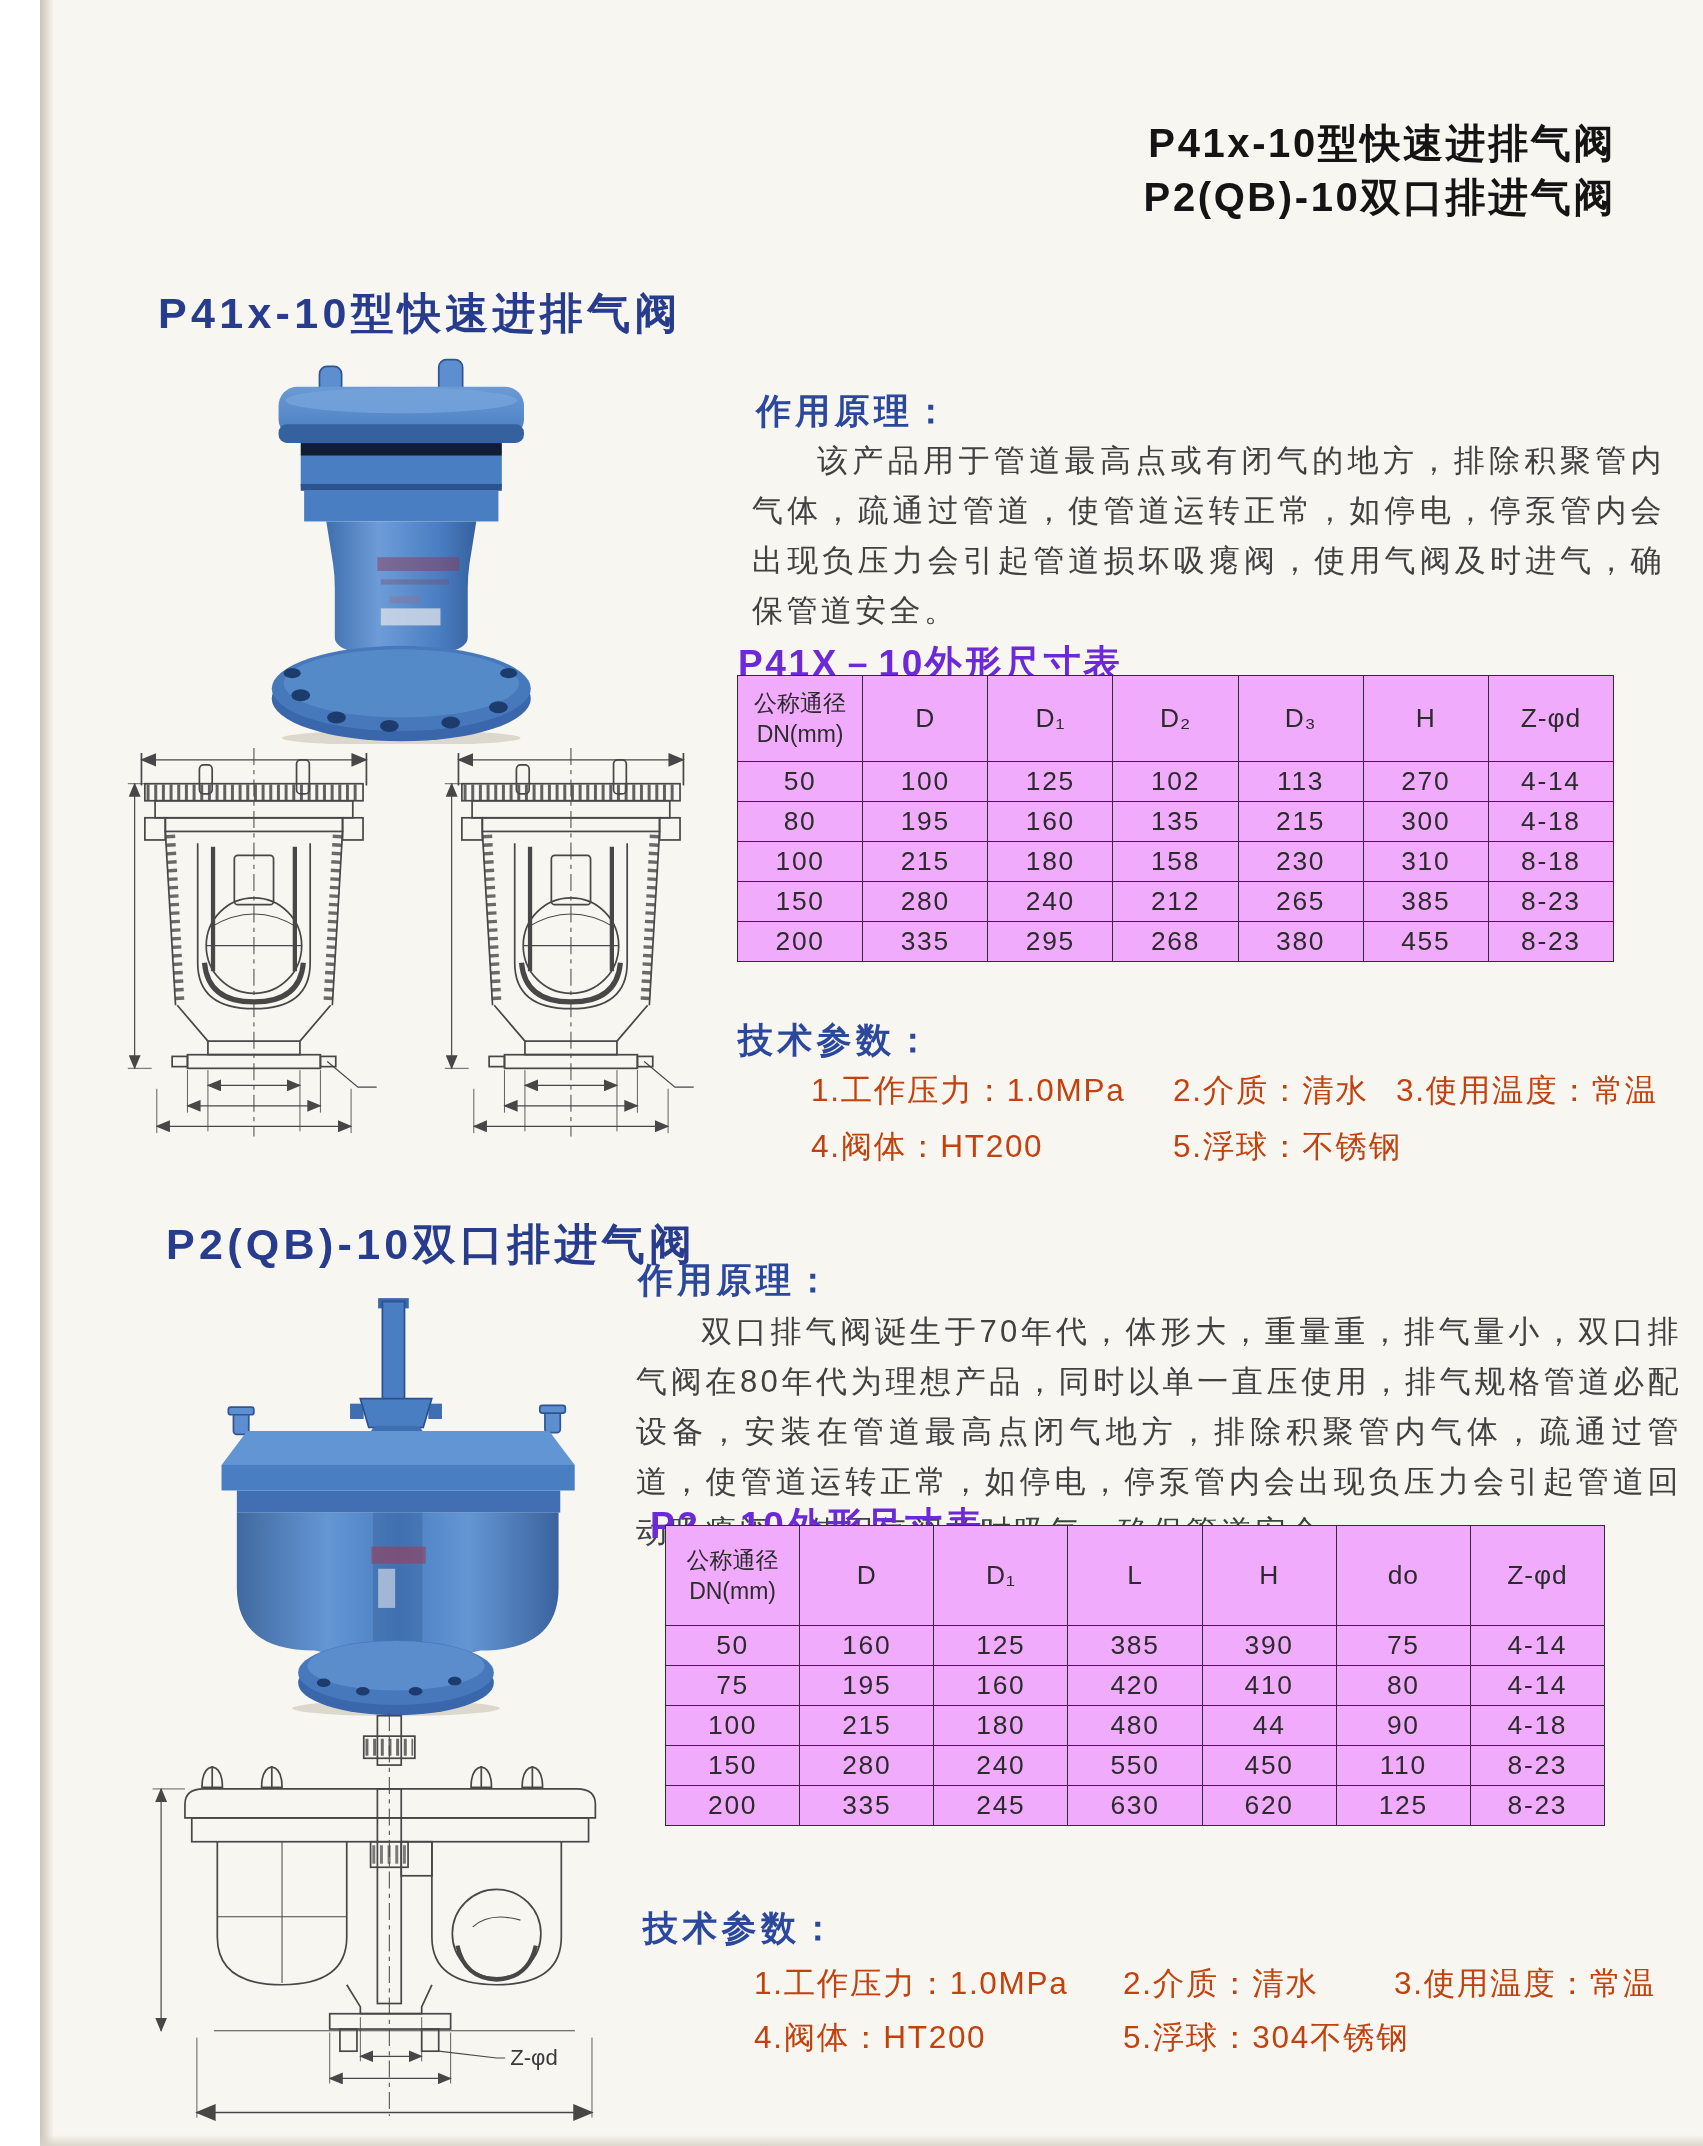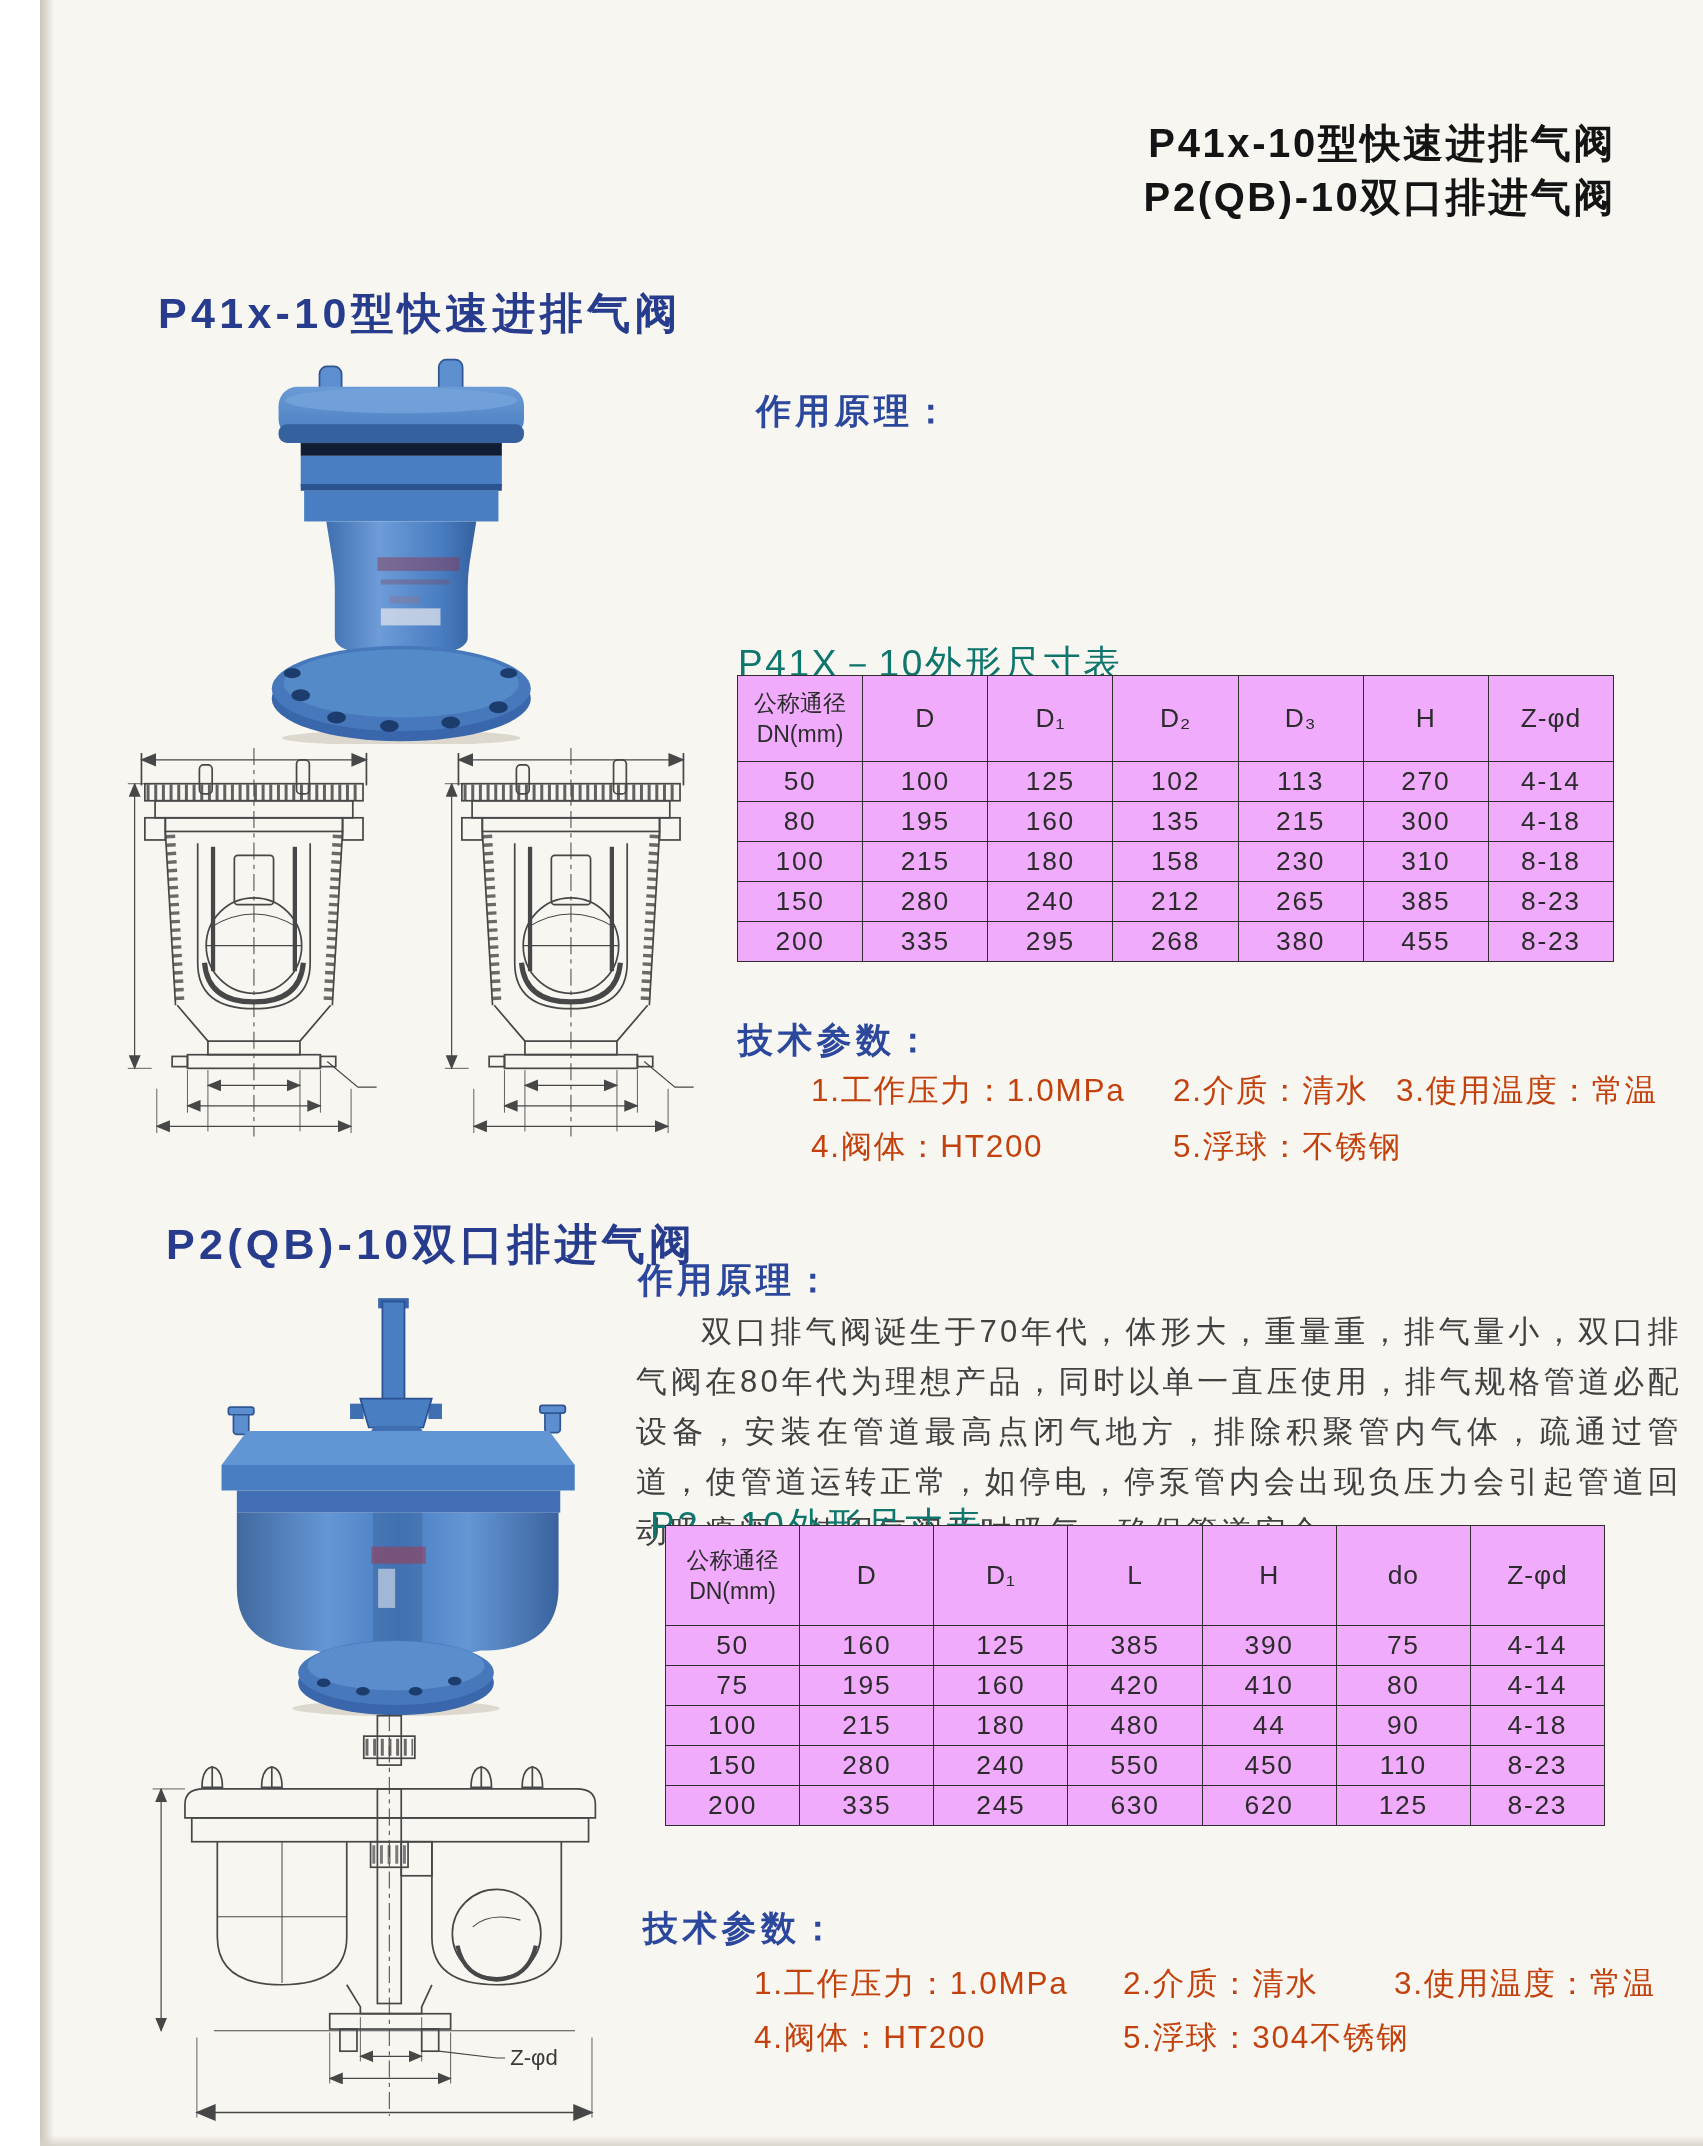--- a/index.html
+++ b/index.html
@@ -16,21 +16,21 @@
   .sec-title{position:absolute;font-size:43px;font-weight:bold;color:#283c8e;letter-spacing:4.3px;}
   .sec-title.s1{left:118px;top:285px;}
   .sec-title.s2{left:126px;top:1216px;}
 
   .sub-head{position:absolute;font-size:35px;font-weight:bold;color:#2c489c;letter-spacing:4.3px;}
   .para{position:absolute;font-size:31px;color:#414141;line-height:50px;
     letter-spacing:3.4px;text-align:justify;text-indent:65px;}
   .para.p1{left:712px;top:436px;width:913px;}
   .para.p2{left:596px;top:1307px;width:1046px;}
 
-  .tbl-title{position:absolute;font-size:37px;font-weight:normal;color:#0f766e;letter-spacing:2.6px;}
+  .tbl-title{position:absolute;font-size:37px;font-weight:bold;color:#6d28d9;letter-spacing:2.6px;}
 
   .dim-table{position:absolute;border-collapse:collapse;table-layout:fixed;background:#f0abfc;}
   .dim-table th,.dim-table td{border:1.7px solid #2e2e2e;text-align:center;vertical-align:middle;
     font-weight:normal;color:#2b2b2b;padding:0;}
   .dim-table th{font-size:26.4px;letter-spacing:0.9px;}
   .dim-table td{font-size:26.4px;height:39px;letter-spacing:1.7px;}
   .t1{left:697px;top:675px;width:877px;}
   .t1 th{height:85px;}
   .t2{left:625px;top:1525px;width:940px;}
   .t2 th{height:99px;}
@@ -93,20 +93,21 @@
         <ellipse cx="98" cy="424" rx="11" ry="7"></ellipse>
       <ellipse cx="160" cy="434" rx="11" ry="7"></ellipse>
         <ellipse cx="232" cy="430" rx="11" ry="7"></ellipse>
       <ellipse cx="288" cy="412" rx="11" ry="7"></ellipse>
         <ellipse cx="46" cy="372" rx="10" ry="6"></ellipse>
       <ellipse cx="300" cy="372" rx="10" ry="6"></ellipse>
     </g>
   </svg>
 
   <div class="sub-head" style="left:716px;top:388px;">作用原理：</div>
+  <div class="para p1">该产品用于管道最高点或有闭气的地方，排除积聚管内气体，疏通过管道，使管道运转正常，如停电，停泵管内会出现负压力会引起管道损坏吸瘪阀，使用气阀及时进气，确保管道安全。</div>
 
   <div class="tbl-title" style="left:698px;top:639px;">P41X－10外形尺寸表</div>
 
   <table class="dim-table t1">
     <colgroup>
         <col style="width:125px">
         <col style="width:125px">
         <col style="width:125px">
         <col style="width:125px">
         <col style="width:125px">

